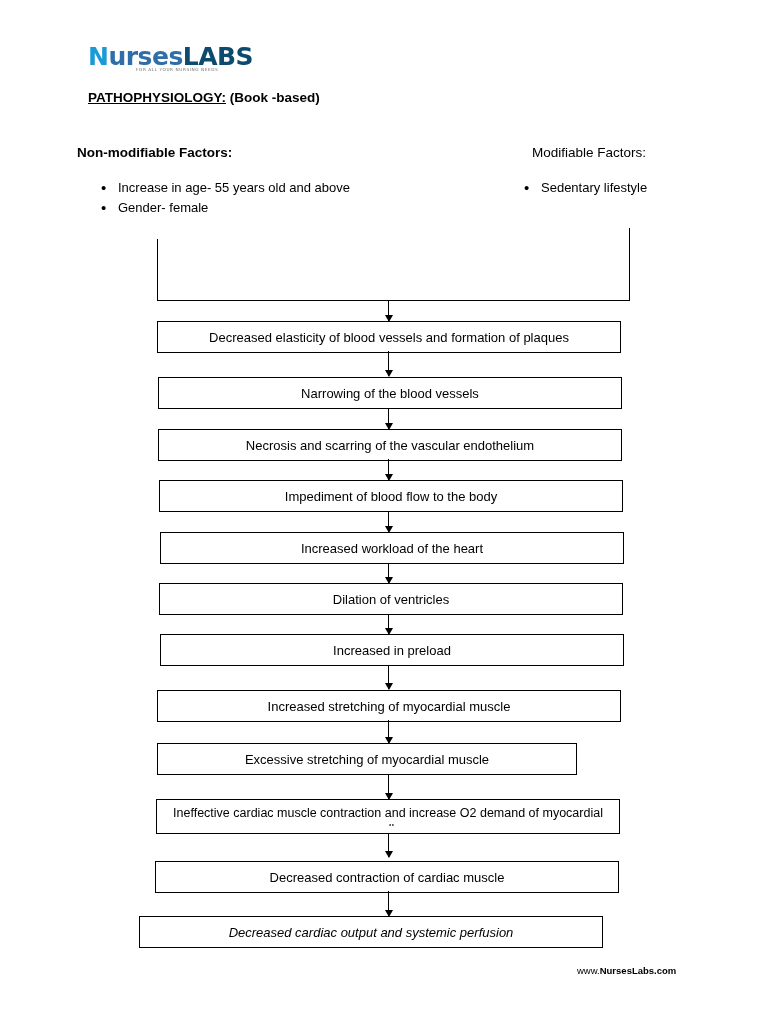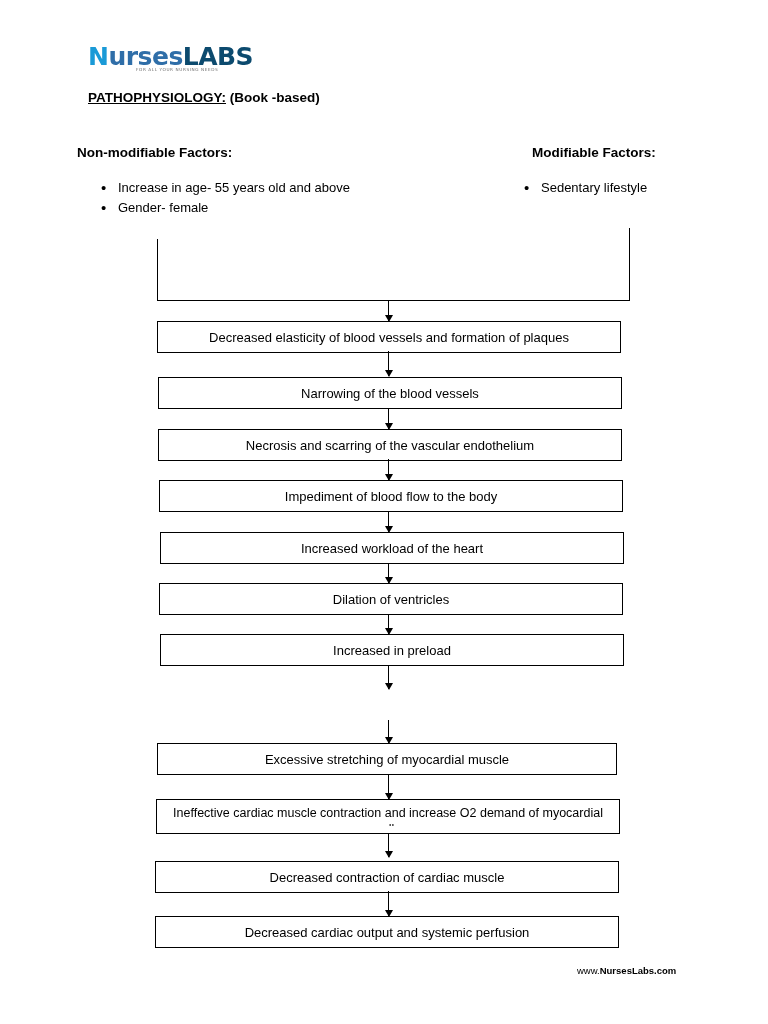--- a/index.html
+++ b/index.html
@@ -65,21 +65,21 @@
     top: 145px;
     font-size: 13.5px;
     font-weight: bold;
     white-space: nowrap;
   }
   #mod-heading {
     position: absolute;
     left: 500px;
     top: 145px;
     font-size: 13.5px;
-    font-weight: bold;
+    font-weight: normal;
     white-space: nowrap;
     padding-left: 32px;
   }
 
   
   ul.factor-list {
     position: absolute;
     margin: 0;
     padding: 0 0 0 18px;
     list-style: none;
@@ -227,30 +227,31 @@
 
   <div class="fbox" style="left:160px; top:532px; width:464px; height:31px;">Increased workload of the heart</div>
   <div class="arrow" style="left:388px; top:563px; height:20px;"></div>
 
   <div class="fbox" style="left:159px; top:583px; width:464px; height:31px;">Dilation of ventricles</div>
   <div class="arrow" style="left:388px; top:614px; height:20px;"></div>
 
   <div class="fbox" style="left:160px; top:634px; width:464px; height:31px;">Increased in preload</div>
   <div class="arrow" style="left:388px; top:665px; height:24px;"></div>
 
+  <div class="fbox" style="left:157px; top:690px; width:464px; height:30px;">Increased stretching of myocardial muscle</div>
   <div class="arrow" style="left:388px; top:720px; height:23px;"></div>
 
-  <div class="fbox" style="left:157px; top:743px; width:460px; height:31px;">Excessive stretching of myocardial muscle</div>
+  <div class="fbox" style="left:157px; top:743px; width:420px; height:31px;">Excessive stretching of myocardial muscle</div>
   <div class="arrow" style="left:388px; top:774px; height:25px;"></div>
 
   <div class="fbox" style="left:156px; top:799px; width:464px; height:35px; font-size:12.5px; align-items:flex-start; padding-top:5px; line-height:16px;">Ineffective cardiac muscle contraction and increase O2 demand of myocardial cells</div>
   <div class="cover-band" style="left:157px; top:826px; width:462px; height:7px;"></div>
   <div class="arrow" style="left:388px; top:834px; height:23px;"></div>
 
   <div class="fbox" style="left:155px; top:861px; width:464px; height:30px;">Decreased contraction of cardiac muscle</div>
   <div class="arrow" style="left:388px; top:891px; height:25px;"></div>
 
-  <div class="fbox" style="left:155px; top:916px; width:464px; height:22px;">Decreased cardiac output and systemic perfusion</div>
+  <div class="fbox" style="left:139px; top:916px; width:464px; height:22px;font-style:italic;">Decreased cardiac output and systemic perfusion</div>
 </div>
 
 <div id="footer">
   <span>www.</span><b>NursesLabs.com</b>
 </div>
 
 </body></html>

